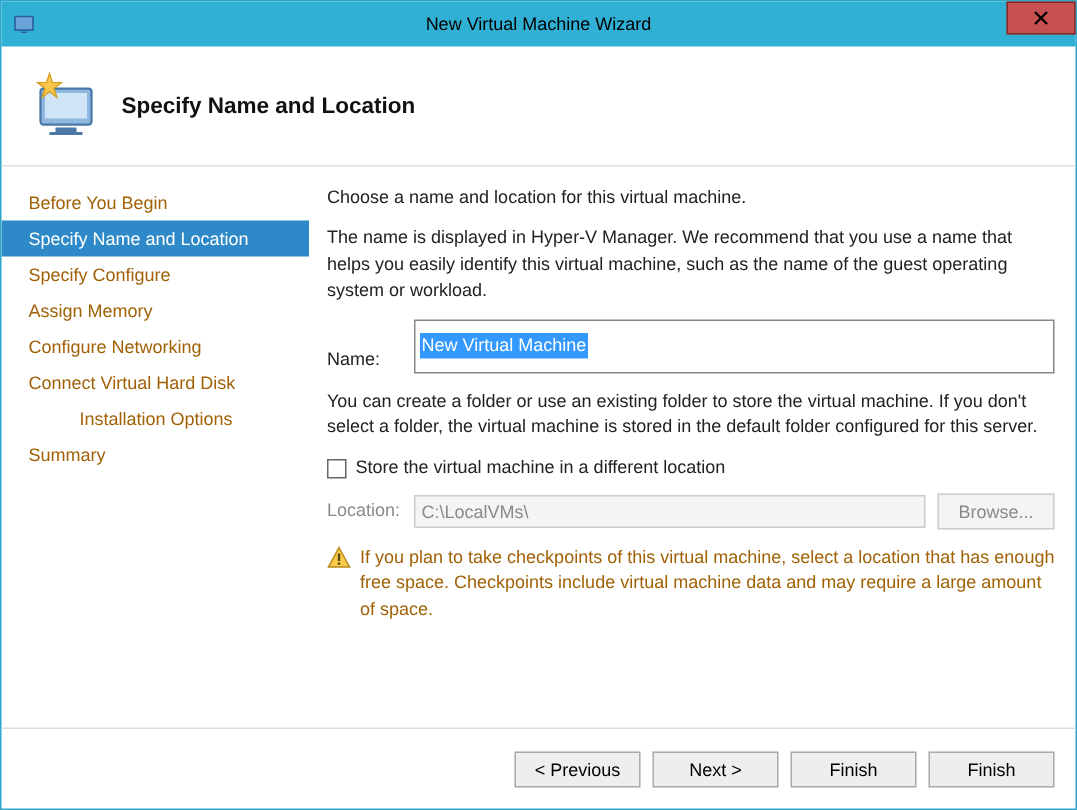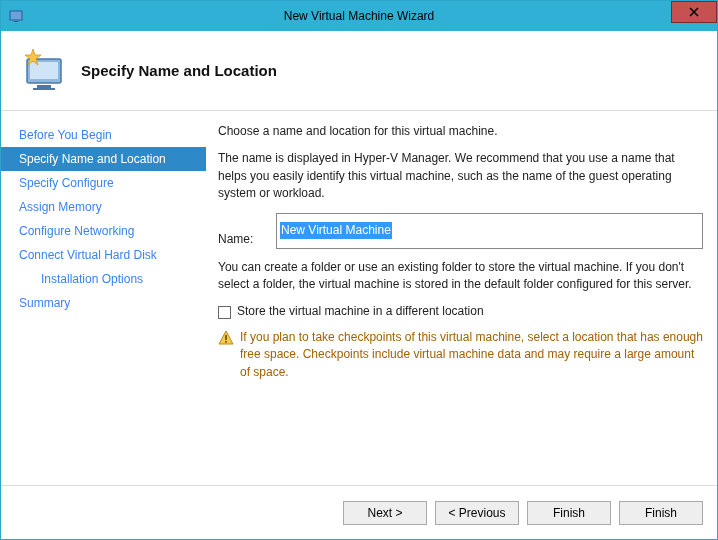--- a/index.html
+++ b/index.html
@@ -67,28 +67,28 @@
     display: flex;
     overflow: hidden;
   }
   .sidebar {
     width: 205px;
     padding: 12px 0;
   }
   .sidebar .step {
     padding: 5px 18px;
     font-size: 12px;
-    color: #3b82f6;
+    color: #a16207;
     cursor: default;
   }
   .sidebar .step.sel {
     background: #2d89c7;
     color: #fff;
   }
-  .sidebar .step.indent { padding-left: 40px; }
+  .sidebar .step.indent { padding-left: 52px; }
   .content {
     flex: 1;
     padding: 12px 14px 0 12px;
     font-size: 12px;
     color: #222;
     line-height: 1.45;
   }
   .content p { margin: 0 0 10px 0; }
   .row { display: flex; align-items: flex-end; margin-bottom: 10px; }
   .row .lbl { width: 58px; }
@@ -209,32 +209,37 @@
         </div>
       </div>
 
       <p>You can create a folder or use an existing folder to store the virtual machine. If you don't select a folder, the virtual machine is stored in the default folder configured for this server.</p>
 
       <div class="checkbox-row">
         <div class="chk"></div>
         <span>Store the virtual machine in a different location</span>
       </div>
 
+      <div class="loc-row">
+        <span class="lbl">Location:</span>
+        <input type="text" disabled="" value="C:\LocalVMs\" style="">
+        <button disabled="">Browse...</button>
+      </div>
 
       <div class="warn-row">
         <svg class="warn-icon" viewBox="0 0 16 16">
           <polygon points="8,1 15,14 1,14" fill="#f8c94a" stroke="#b88a1a" stroke-width="1"></polygon>
           <rect x="7.2" y="5" width="1.6" height="5" fill="#5a4a10"></rect>
           <rect x="7.2" y="11" width="1.6" height="1.6" fill="#5a4a10"></rect>
         </svg>
         <span>If you plan to take checkpoints of this virtual machine, select a location that has enough free space. Checkpoints include virtual machine data and may require a large amount of space.</span>
       </div>
     </div>
   </div>
 
   <div class="footer">
+    <button>&lt; Previous</button>
     <button>Next &gt;</button>
-    <button>&lt; Previous</button>
     <button>Finish</button>
     <button>Finish</button>
   </div>
 
 </div>
 
 </body></html>

